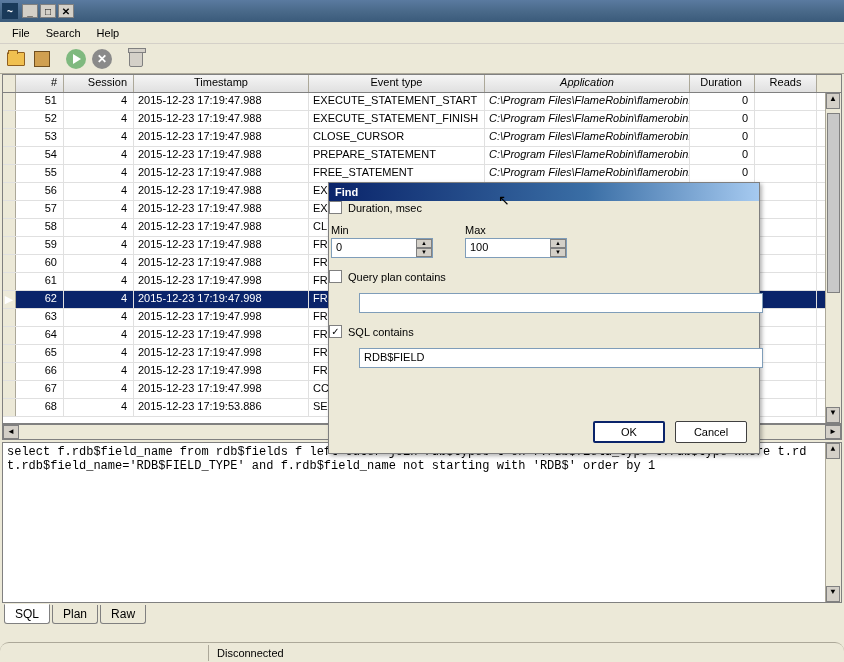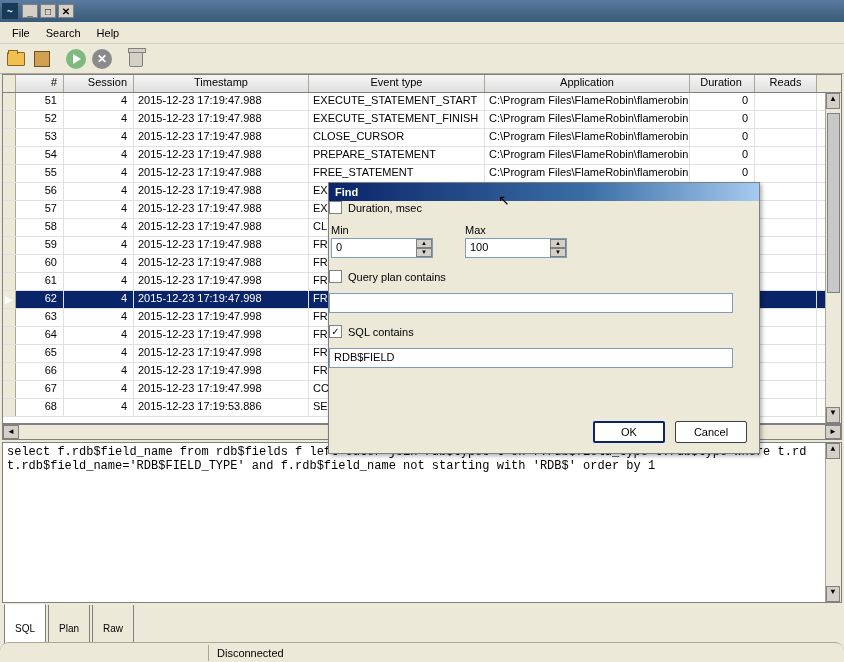--- a/index.html
+++ b/index.html
@@ -36,57 +36,57 @@
 .gh-cell { border-right: 1px solid #aca899; padding: 1px 4px; text-align: center; overflow: hidden; white-space: nowrap; background: linear-gradient(#f5f5f5,#e0e0e0); }
 .grid-body { overflow: hidden; }
 .grid-row { display: flex; height: 18px; font-size: 11px; border-bottom: 1px solid #e0e0e0; }
 .grid-row.selected { background: #0a246a; color: #fff; }
 .gd-cell { border-right: 1px solid #e0e0e0; padding: 1px 4px; overflow: hidden; white-space: nowrap; }
 .row-indicator { width: 13px; border-right: 1px solid #aca899; background: #ece9d8; display: flex; align-items: center; justify-content: center; }
 .c-num { width: 48px; text-align: right; padding-right: 6px; }
 .c-sess { width: 70px; text-align: right; padding-right: 6px; }
 .c-ts { width: 175px; }
 .c-evt { width: 176px; }
-.c-app { width: 205px; }
+.c-app { width: 205px; font-style: italic; }
 .c-dur { width: 65px; text-align: right; padding-right: 6px; }
 .c-reads { width: 62px; text-align: right; }
 .scroll-v { position: absolute; right: 0; top: 18px; width: 16px; bottom: 0; background: #ece9d8; border-left: 1px solid #aca899; }
 .scroll-thumb-v { position: absolute; top: 20px; left: 1px; right: 1px; height: 180px; background: #c8c8c8; border: 1px solid #808080; }
 .scroll-btn { width: 14px; height: 16px; background: #d4d0c8; border: 1px solid #808080; position: absolute; left: 0; font-size: 8px; text-align: center; }
 
 
 .hscroll { height: 16px; background: #ece9d8; border: 1px solid #808080; margin: 0 2px; position: relative; }
 .hscroll-btn { width: 16px; height: 14px; background: #d4d0c8; border: 1px solid #808080; position: absolute; top: 0; font-size: 8px; text-align: center; line-height: 12px; }
 
 
 .sql-pane { height: 161px; background: #fff; border: 1px solid #808080; margin: 2px; font-family: 'Courier New', monospace; font-size: 12px; padding: 2px 4px; overflow: hidden; position: relative; }
 .sql-scroll { position: absolute; right: 0; top: 0; width: 16px; bottom: 0; background: #ece9d8; border-left: 1px solid #aca899; }
 
 
 .bottom-tabs { height: 22px; display: flex; align-items: flex-start; padding-left: 4px; gap: 2px; }
-.tab { padding: 18px 10px; background: #ece9d8; border: 1px solid #808080; border-top: none; font-size: 10px; cursor: pointer; border-radius: 0 0 3px 3px; }
+.tab { padding: 2px 10px; background: #ece9d8; border: 1px solid #808080; border-top: none; font-size: 12px; cursor: pointer; border-radius: 0 0 3px 3px; }
 .tab.active { background: #fff; border-top: 1px solid #fff; margin-top: -1px; }
 
 
 .statusbar { height: 20px; background: #ece9d8; border-top: 1px solid #aca899; display: flex; align-items: center; padding: 0 8px; position: absolute; bottom: 0; left: 0; right: 0; border-radius: 9px; }
 .status-cell { border-left: 1px solid #aca899; padding: 0 8px; height: 16px; display: flex; align-items: center; }
 
 
 .dialog { position: absolute; top: 182px; left: 328px; width: 432px; height: 272px; background: #ece9d8; border: 1px solid #7f7f7f; box-shadow: 2px 2px 4px rgba(0,0,0,0.3); z-index: 100; }
 .dlg-title { height: 18px; background: linear-gradient(to right, #0a246a 0%, #3a6ea5 60%, #a6caf0 100%); color: #fff; font-weight: bold; padding: 1px 6px; font-size: 11px; display: flex; align-items: center; }
 .dlg-body { position: relative; height: calc(100% - 18px); }
 .dlg-row { display: flex; align-items: center; margin-bottom: 10px; }
 .chk { width: 13px; height: 13px; border: 1px solid #808080; background: #fff; margin-right: 6px; display: flex; align-items: center; justify-content: center; font-size: 10px; }
 .dlg-label { font-size: 11px; }
 .num-group { display: flex; gap: 32px; margin-bottom: 12px; margin-left: 2px; }
 .num-field label { display: block; font-size: 11px; margin-bottom: 2px; }
 .num-input { width: 102px; height: 20px; border: 1px solid #7f9db9; background: #fff; padding: 2px 4px; font-size: 11px; position: relative; }
 .spinner { position: absolute; right: 0; top: 0; width: 16px; height: 100%; display: flex; flex-direction: column; }
 .spin-btn { flex: 1; background: #d4d0c8; border: 1px solid #808080; font-size: 6px; text-align: center; }
-.text-input { width: 404px; height: 20px; border: 1px solid #7f9db9; background: #fff; padding: 2px 4px; font-size: 11px; margin-bottom: 12px; }
+.text-input { width: 404px; height: 20px; border: 1px solid #7f9db9; background: #fff; padding: 2px 4px; font-size: 11px; margin-bottom: 12px; margin-left: 30px; }
 .dlg-btns { position: absolute; bottom: 10px; right: 12px; display: flex; gap: 10px; }
 .dlg-btn { width: 72px; height: 22px; background: #ffffff; border: 1px solid #404040; font-size: 11px; cursor: pointer; border-radius: 2px; }
 .dlg-btn.primary { border: 2px solid #0a246a; }
 
 .cursor-arrow { position: absolute; top: 192px; left: 498px; z-index: 200; font-size: 14px; color: #000; pointer-events: none; }
 </style>
 </head>
 <body>
 
 <div class="titlebar">

